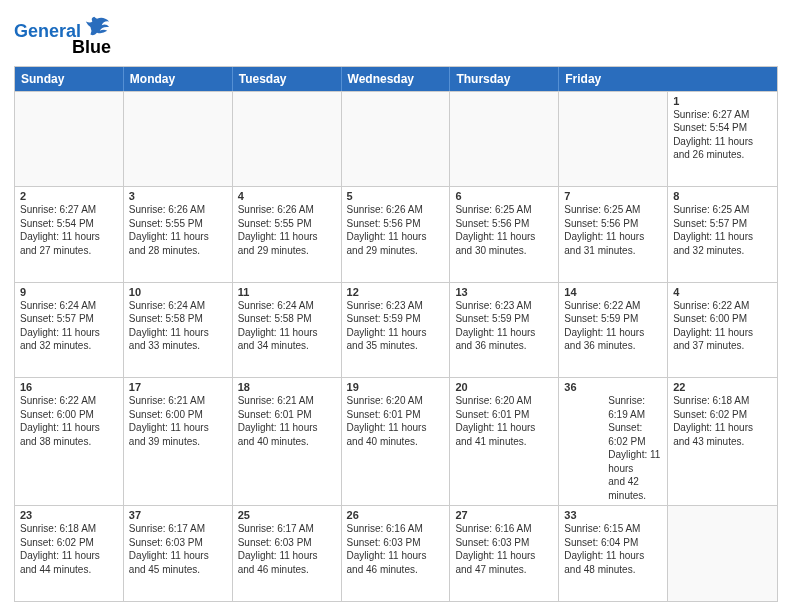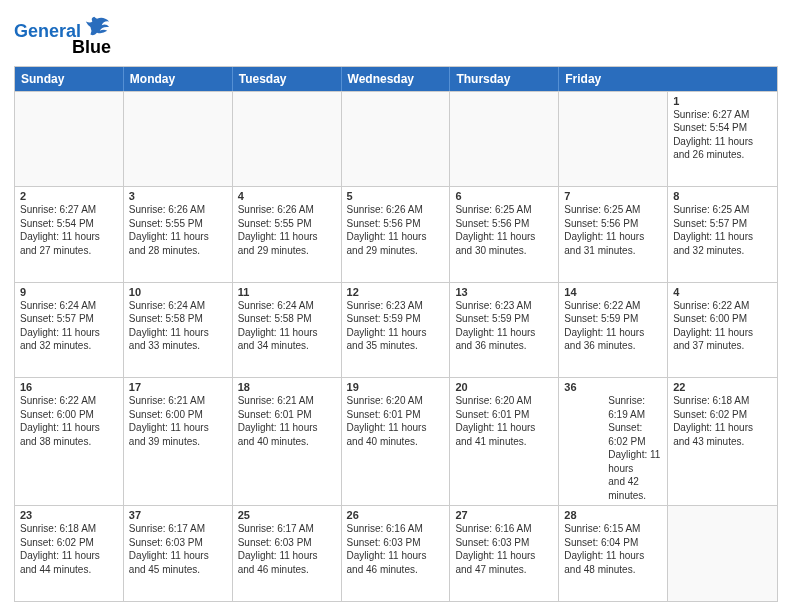--- a/index.html
+++ b/index.html
@@ -338,21 +338,21 @@
 and 46 minutes.</div>
           </div>
           <div class="cal-cell">
             <span class="day-num">27</span>
             <div class="cell-info" style="white-space: pre-line;">Sunrise: 6:16 AM
 Sunset: 6:03 PM
 Daylight: 11 hours
 and 47 minutes.</div>
           </div>
           <div class="cal-cell">
-            <span class="day-num">28</span>
+            <span class="day-num">33</span>
             <div class="cell-info" style="white-space: pre-line;">Sunrise: 6:15 AM
 Sunset: 6:04 PM
 Daylight: 11 hours
 and 48 minutes.</div>
           </div>
           <div class="cal-cell empty"></div>
         </div>
       </div>
   </div>
 </div>

